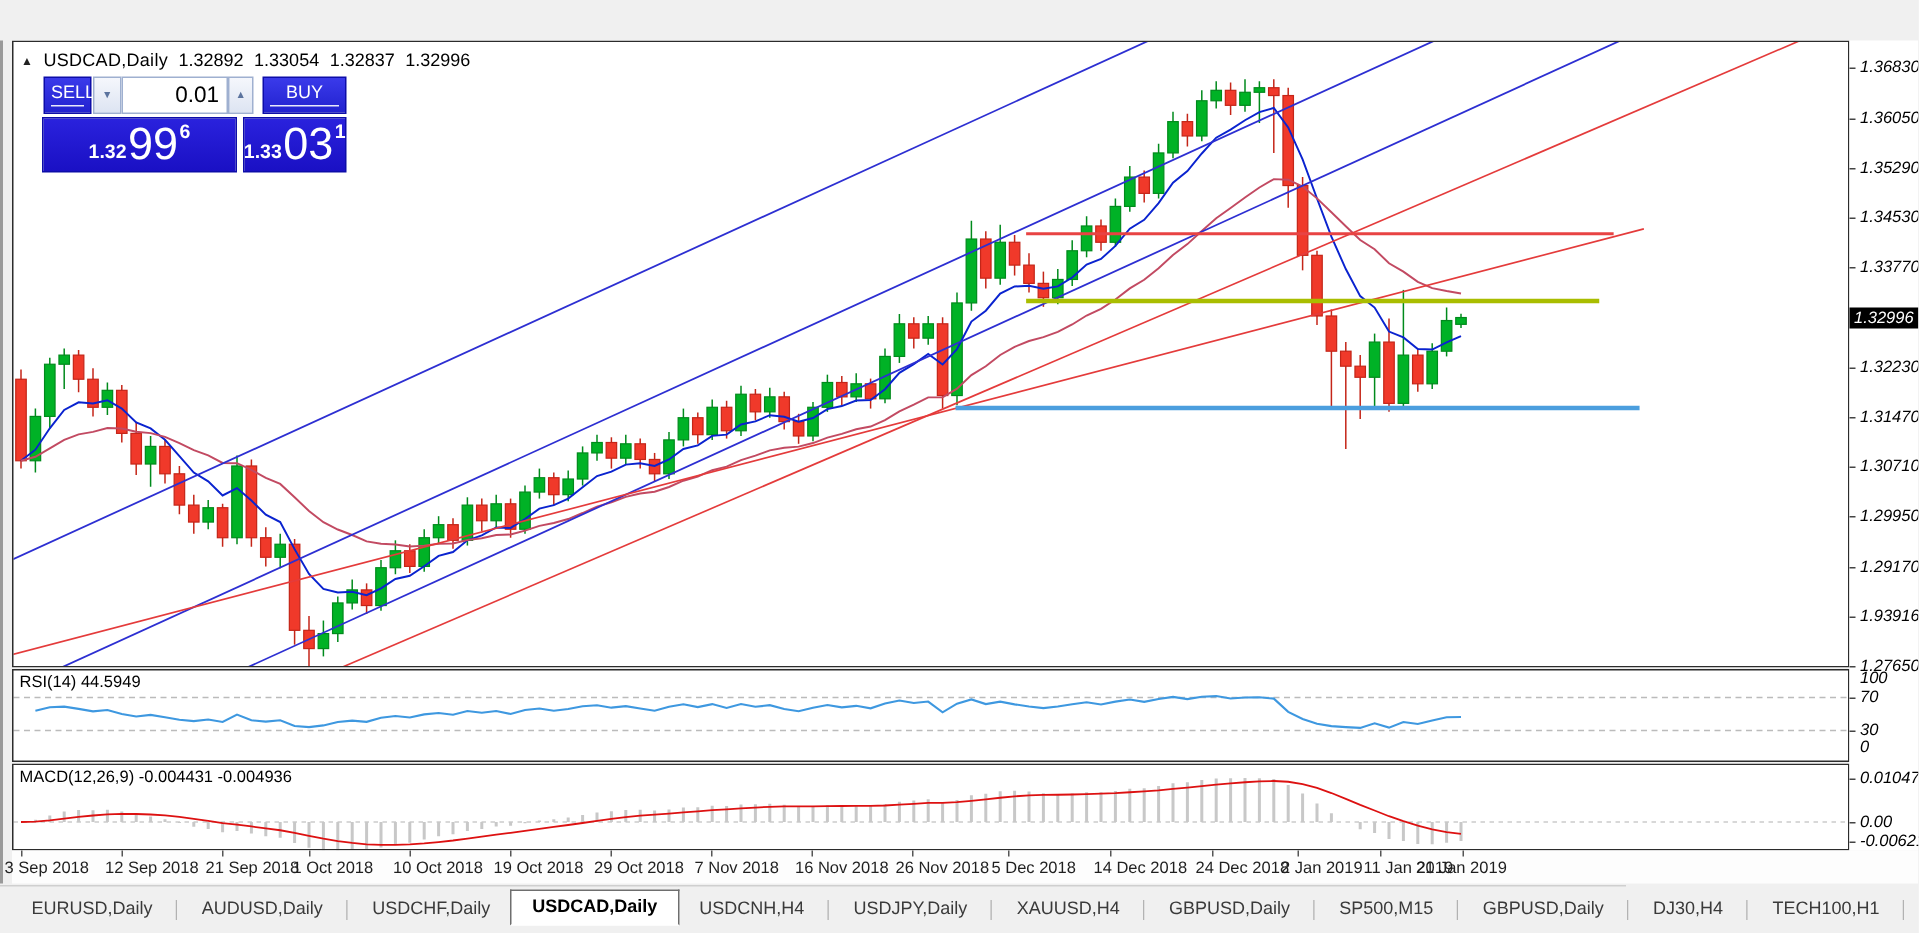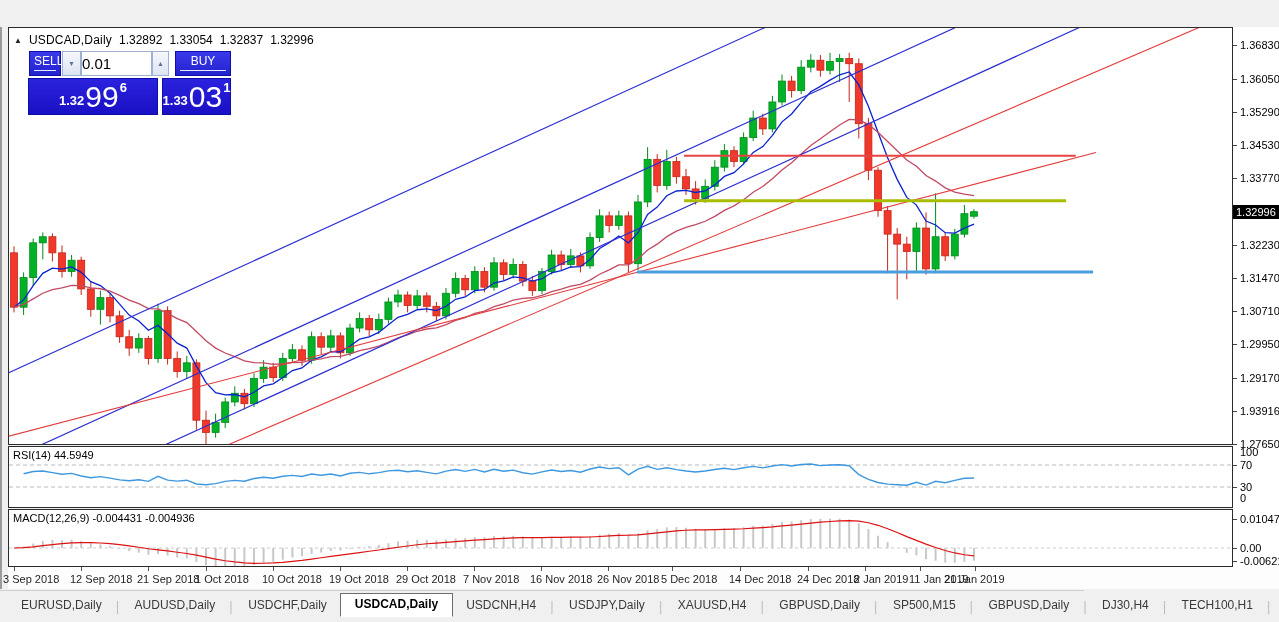--- a/index.html
+++ b/index.html
@@ -30,31 +30,31 @@
   .tp-btn{position:absolute;top:0;height:25px;background:linear-gradient(#3a3aea,#2222cf);
       border:1px solid #0d0da8;color:#fff;font-size:12px;text-align:center;cursor:pointer;}
   .tp-btn .lbl{display:block;margin:2px 4px 12px 4px;padding-bottom:2px;border-bottom:1px solid rgba(255,255,255,.9);}
   #sell-btn{left:1px;width:32px;}
   #buy-btn{left:147px;width:56px;}
   .spin{position:absolute;top:0;width:19px;height:25px;background:linear-gradient(#f5f7fc,#dde4f2);
       border:1px solid #9fb0d0;color:#5b739e;font-size:7px;line-height:23px;text-align:center;cursor:pointer;}
   #spin-down{left:34px;}
   #spin-up{left:124px;width:17px;}
   #vol-box{position:absolute;left:53px;top:0;width:71px;height:25px;background:#fff;border:1px solid #9fb0d0;
-      font-size:15px;color:#000;padding:3px 5px 0 0;}
+      font-size:15px;color:#000;text-align:right;padding:3px 5px 0 0;}
   .big-box{position:absolute;top:27px;height:37px;background:linear-gradient(#2a22dd,#1a10c4);
       border:1px solid #0d0da8;color:#fff;display:flex;align-items:flex-end;justify-content:center;
       padding-bottom:3px;cursor:pointer;}
   #sell-big{left:0px;width:130px;}
   #buy-big{left:134px;width:69px;}
   .bp-small{font-size:13px;font-weight:bold;margin:0 1px 3px 0;}
   .bp-large{font-size:30px;line-height:28px;}
   .bp-sup{font-size:13px;font-weight:bold;margin:0 0 16px 1px;}
   
-  #price-axis{position:absolute;left:1233px;top:27px;width:46px;height:540px;background:#ffffff;z-index:4;}
+  #price-axis{position:absolute;left:1233px;top:27px;width:46px;height:540px;background:#ffffff;z-index:4;font-style:italic;}
   .ax-lbl{position:absolute;left:7px;height:13px;font-size:11px;color:#000;white-space:nowrap;}
   .ax-tick{position:absolute;left:0;width:4px;height:1px;background:#444;}
   #cur-price-tag{position:absolute;left:0px;width:46px;height:14px;background:#000;color:#fff;
       font-size:11px;padding:1px 0 0 3px;}
   
   .ind-label{position:absolute;left:13px;font-size:11px;color:#000;z-index:5;background:transparent;}
   
   #date-axis{position:absolute;left:8px;top:567px;width:1271px;height:22px;background:#fdfdfd;}
   .date-lbl{position:absolute;top:6px;font-size:11px;color:#1f1f1f;white-space:nowrap;}
   .date-tick{position:absolute;top:0;width:1px;height:4px;background:#555;}

